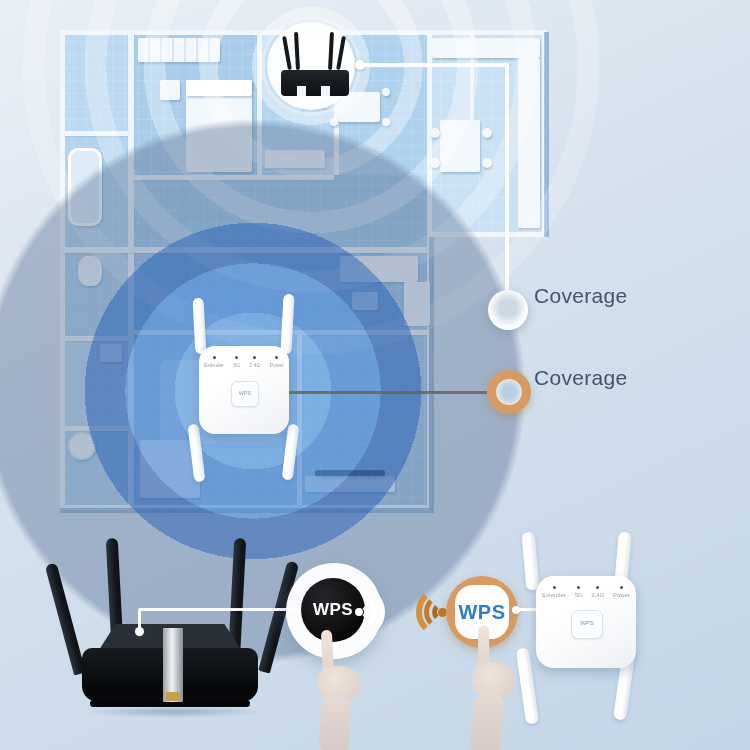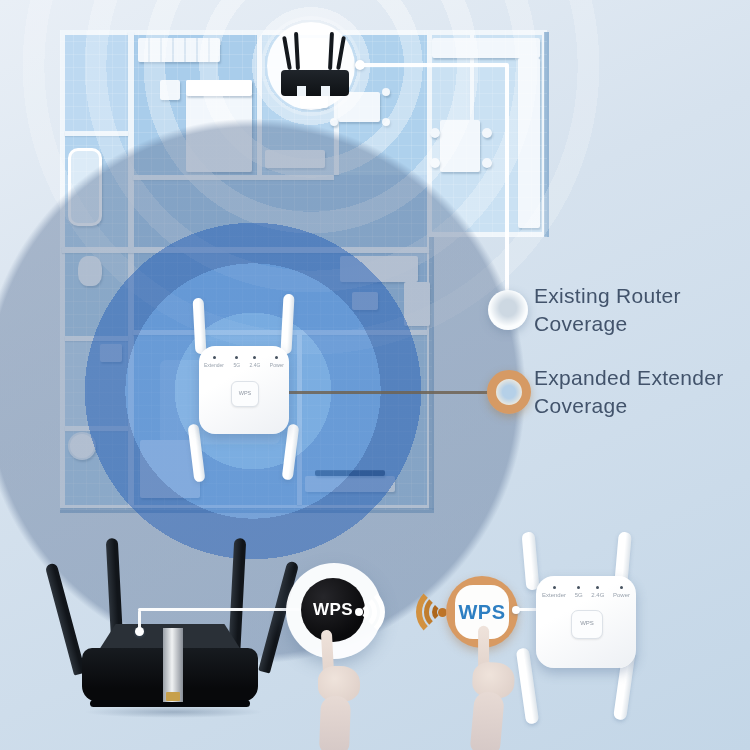--- a/index.html
+++ b/index.html
@@ -151,25 +151,23 @@
 
   <div class="wdot" style="left:355px;top:60px;width:10px;height:10px;"></div>
   <div class="wline" style="left:360px;top:63px;width:148px;height:4px;"></div>
   <div class="wline" style="left:505px;top:63px;width:4px;height:228px;"></div>
   <div class="abs r50" style="left:488px;top:290px;width:40px;height:40px;background:radial-gradient(circle at 50% 45%,#cdd8e2 0 28%,#fbfdfe 62%);box-shadow:0 3px 8px rgba(110,135,165,.45);"></div>
 
   <div class="dline" style="left:289px;top:391px;width:198px;height:2.5px;"></div>
   <div class="abs r50" style="left:487px;top:370px;width:44px;height:44px;border:9px solid #d69a64;background:radial-gradient(circle,#b5d0e8 0 35%,#f6eddd 80%);box-shadow:0 3px 8px rgba(160,120,70,.4);"></div>
 
   <div class="legend-text" style="left:534px;top:282px;">
-    <div>Existing Router</div>
     <div>Coverage</div>
   </div>
   <div class="legend-text" style="left:534px;top:364px;">
-    <div>Expanded Extender</div>
     <div>Coverage</div>
   </div>
 
   <div>
     <div class="antenna" style="left:194px;top:298px;width:11px;height:56px;transform:rotate(-3deg);"></div>
     <div class="antenna" style="left:282px;top:294px;width:11px;height:60px;transform:rotate(3deg);"></div>
     <div class="antenna" style="left:191px;top:424px;width:11px;height:58px;transform:rotate(-7deg);"></div>
     <div class="antenna" style="left:285px;top:424px;width:11px;height:56px;transform:rotate(7deg);"></div>
     <div class="ext-body" style="left:199px;top:346px;width:90px;height:88px;border-radius:16px;"></div>
     <div class="led-row" style="left:204px;top:356px;width:80px;">

